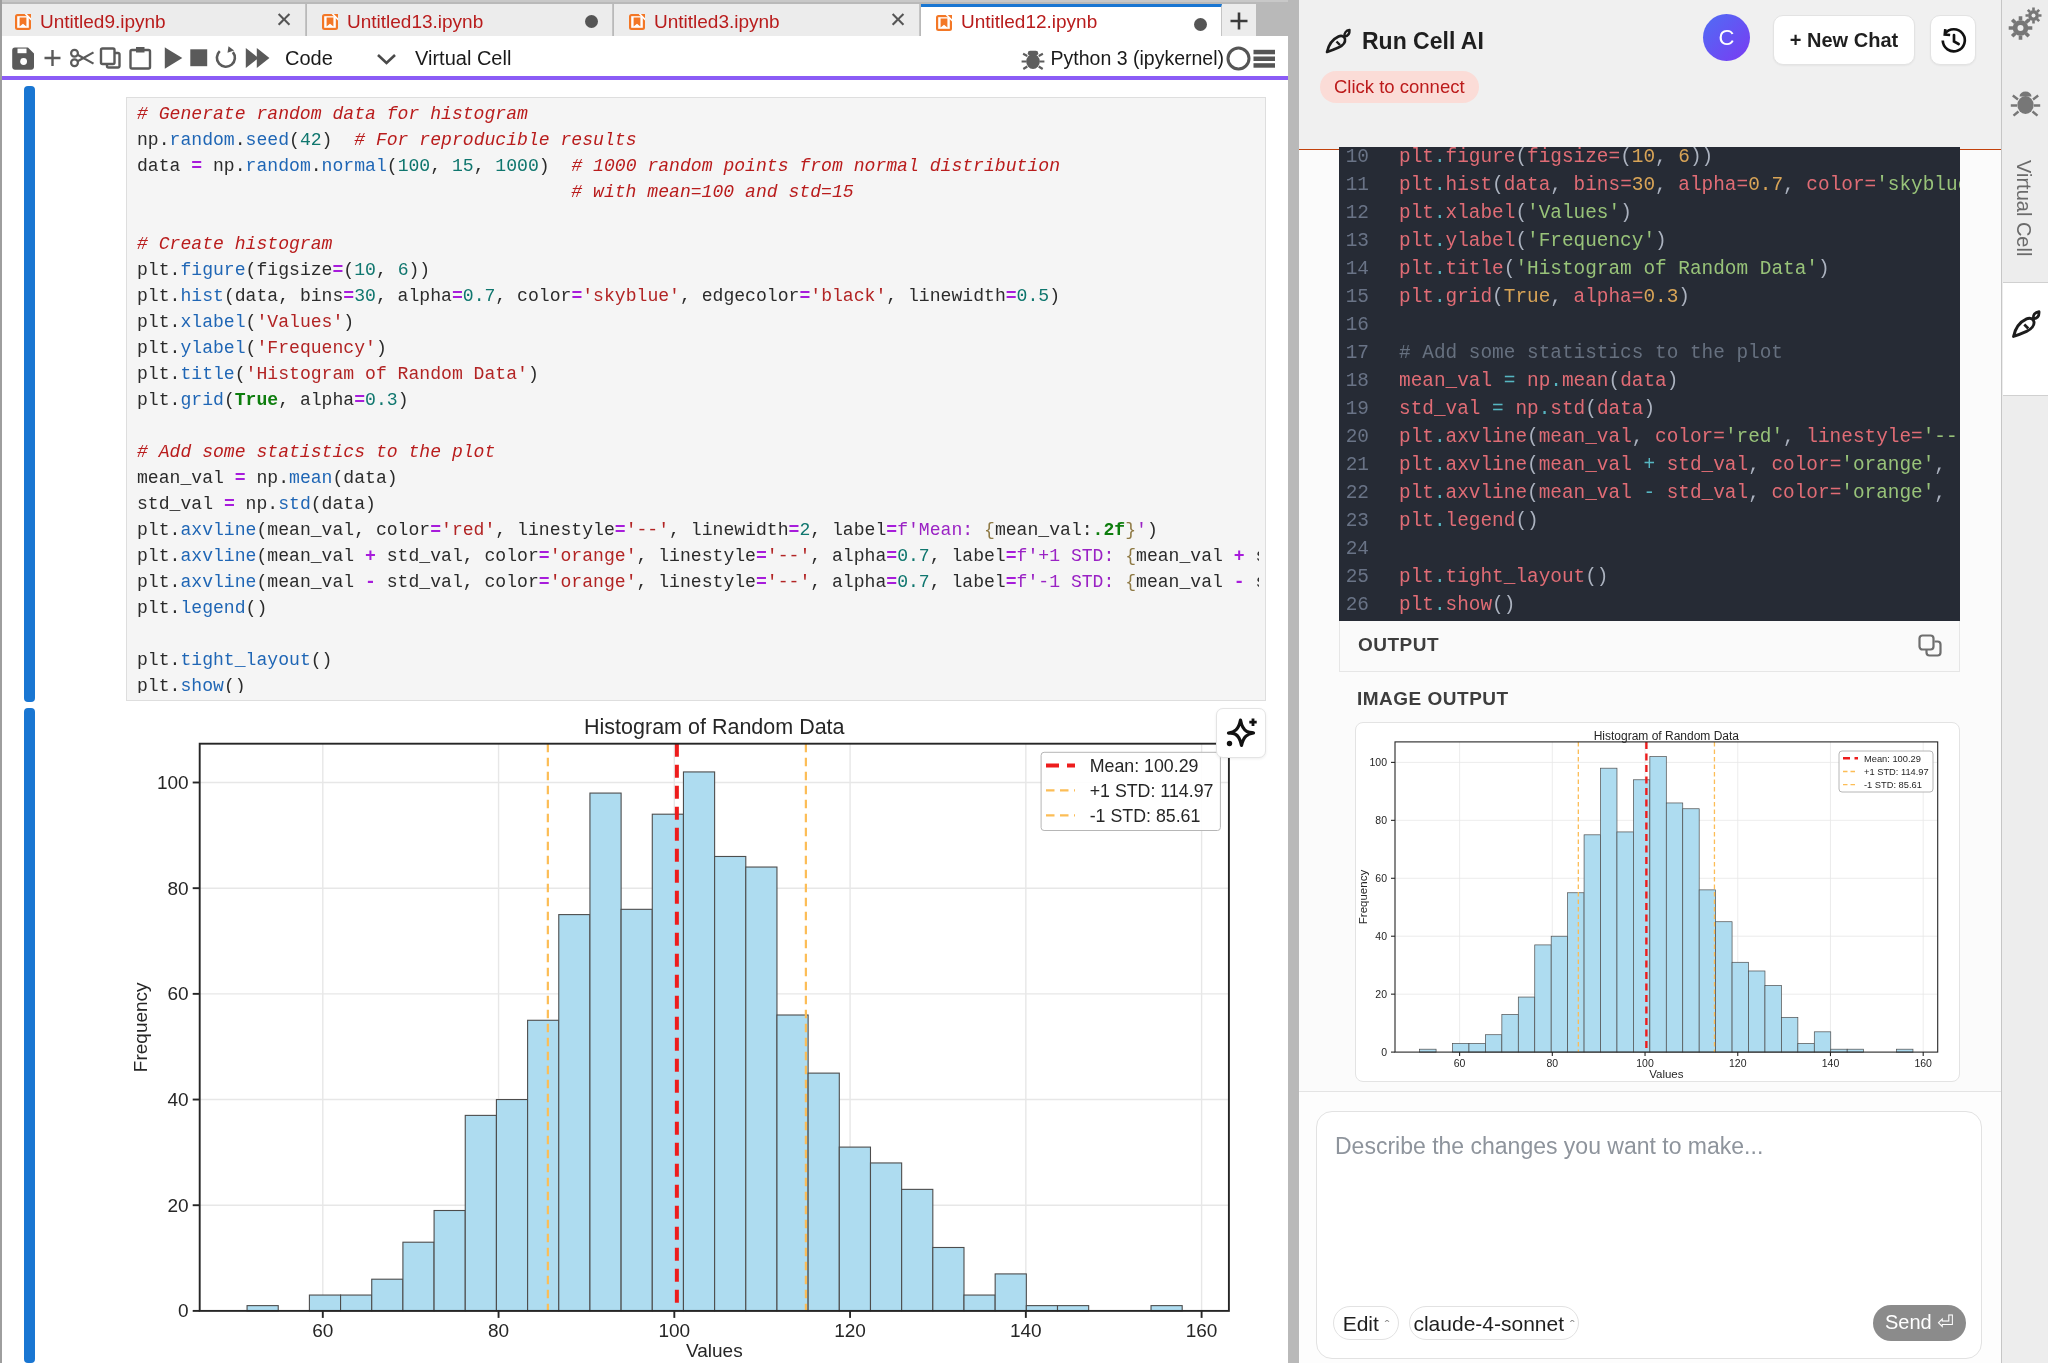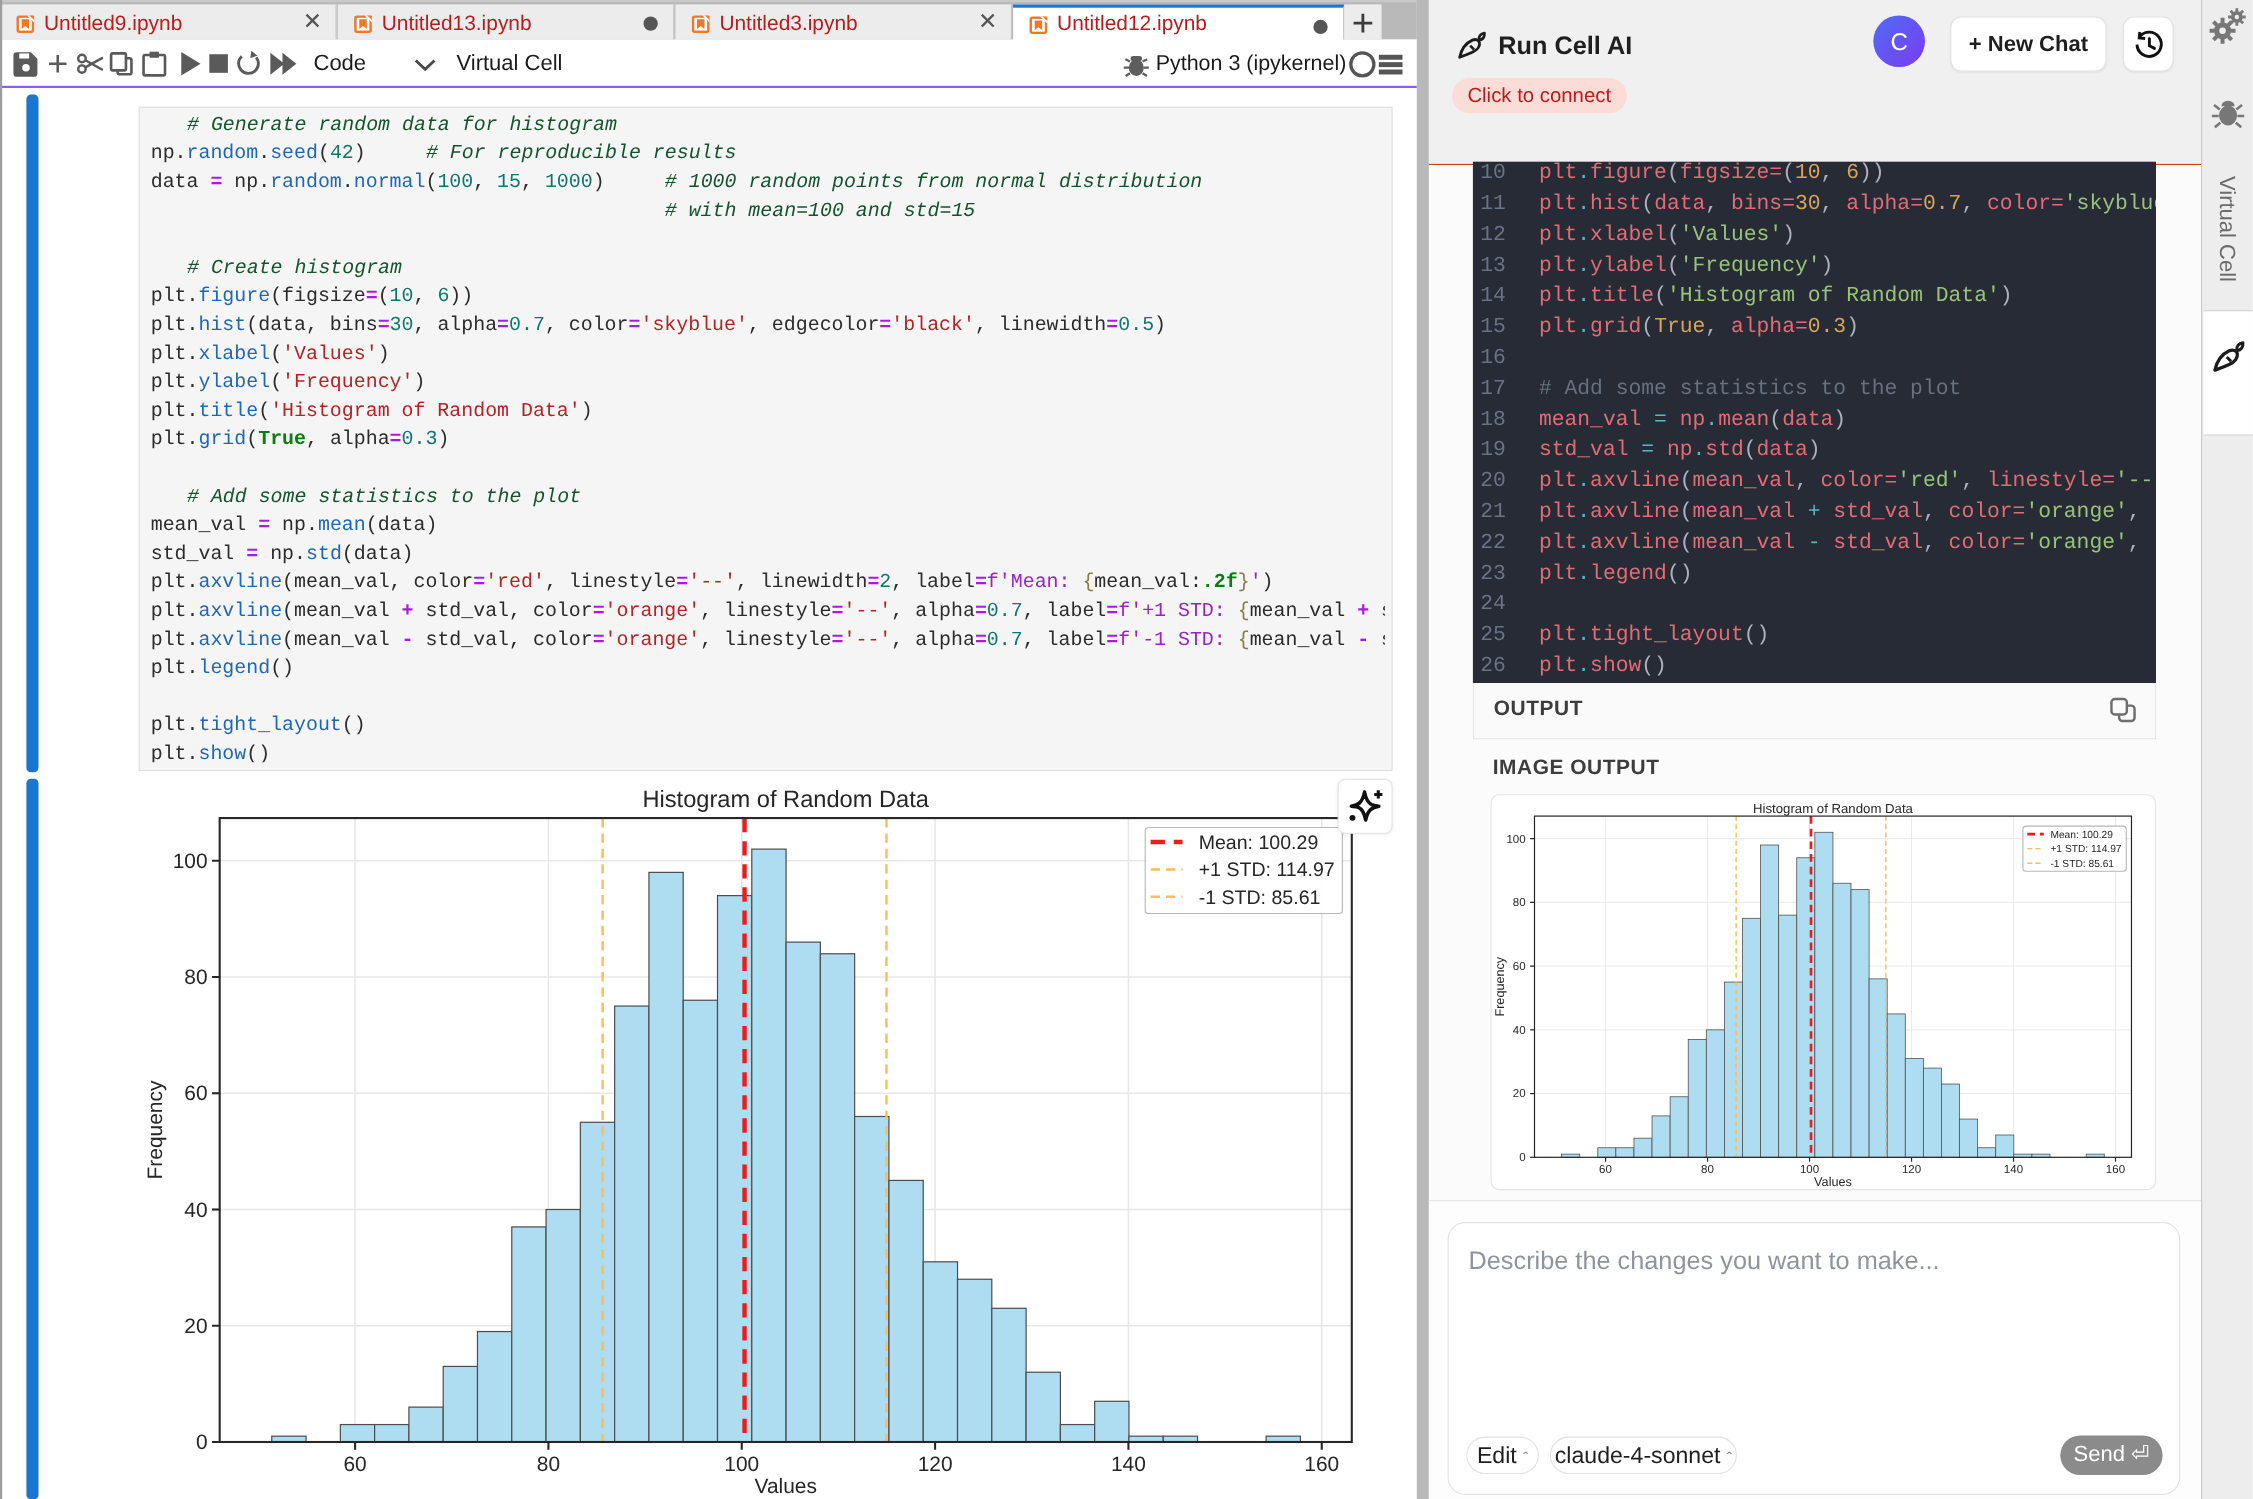--- a/index.html
+++ b/index.html
@@ -12,32 +12,32 @@
 .tab.active { background:#fff; border-top:3px solid #1976d2; border-bottom:none; }
 .tab .ttl { position:absolute; left:40px; top:7px; font-size:19px; color:#b91c1c; }
 .tab.active .ttl { top:4px; }
 .nbicon { position:absolute; left:14px; top:9px; width:18px; height:18px; }
 .tab.active .nbicon { top:7px; }
 .tclose { position:absolute; right:10px; top:5px; width:22px; height:22px; font-size:21px; color:#555; text-align:center; line-height:22px; }
 .tdot { position:absolute; right:14px; top:11px; width:13px; height:13px; border-radius:50%; background:#555; }
 #plustab { position:absolute; left:1222px; top:2px; width:34px; height:34px; background:#ececec; border-bottom:2px solid #c9c9c9; }
 
 
-#toolbar { position:absolute; left:0; top:36px; width:1288px; height:44px; background:#fff; border-bottom:2px solid #8b5cf6;padding-left:40px; }
+#toolbar { position:absolute; left:0; top:36px; width:1288px; height:44px; background:#fff; border-bottom:4px solid #8b5cf6;padding-left:40px; }
 #toolbar svg { position:absolute; top:0; left:0; }
 .tbtext { position:absolute; top:11px; font-size:20px; color:#1a1a1a; }
 
 
 #nb { position:absolute; left:0; top:81px; width:1288px; height:1282px; background:#fff; }
 .collapser { position:absolute; left:24px; width:11px; background:#1976d2; border-radius:4px; }
 #cell { position:absolute; left:126px; top:16px; width:1140px; height:604px; background:#f5f5f5; border:1px solid #dedede; }
 #cellcode { position:absolute; left:10px; top:3px; width:1122px; height:592px; overflow:hidden;
   font-family:"Liberation Mono",monospace; font-size:18.1px; line-height:26px; white-space:pre; color:#2b2b2b; }
 #cellcode i { font-style:normal; }
-#cellcode i.cm { color:#14532d; font-style:italic;margin-left:33px; }
+#cellcode i.cm { color:#b91c1c; font-style:italic; }
 #cellcode i.pr { color:#1f66b5; }
 #cellcode i.nu { color:#0f766e; }
 #cellcode i.op { color:#a71cdb; font-weight:bold; }
 #cellcode i.st { color:#b22424; }
 #cellcode i.kw { color:#0d7d0d; font-weight:bold; }
 #cellcode i.fp { color:#9a22c4; }
 #cellcode i.fs { color:#9a22c4; }
 #cellcode i.br { color:#8f7a45; }
 #cellcode i.fmt { color:#0d7d0d; font-weight:bold; }
 

